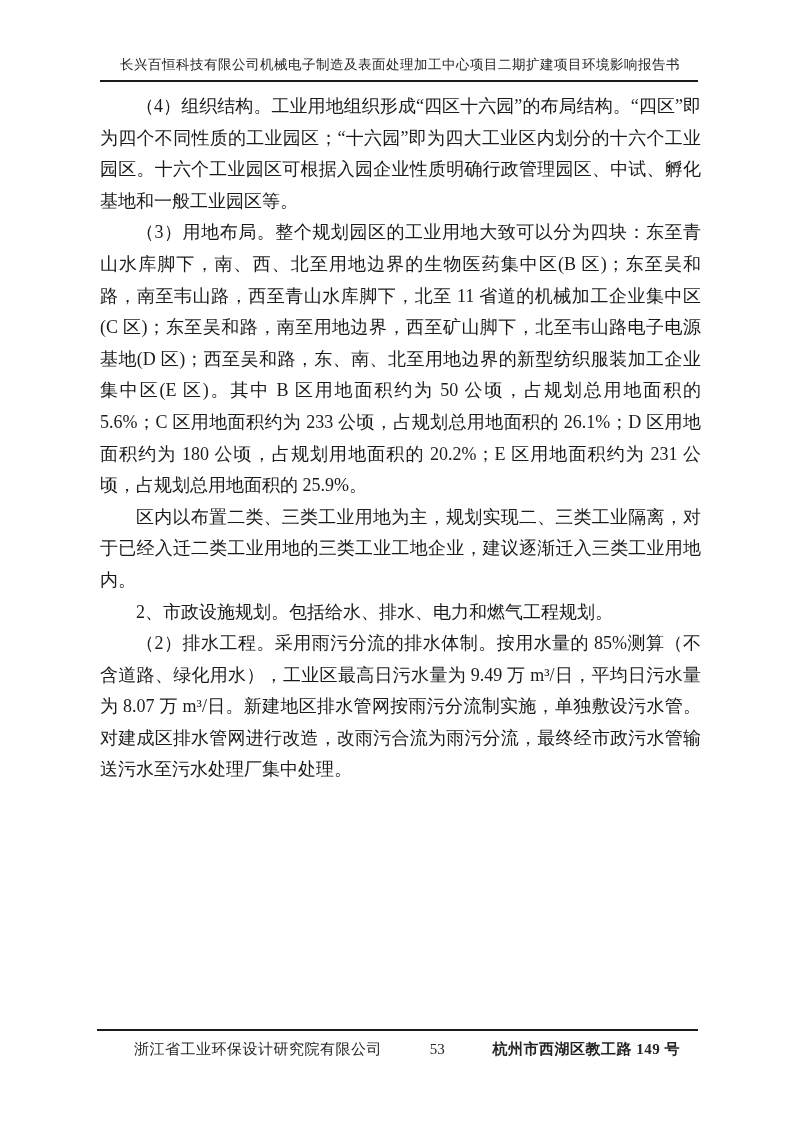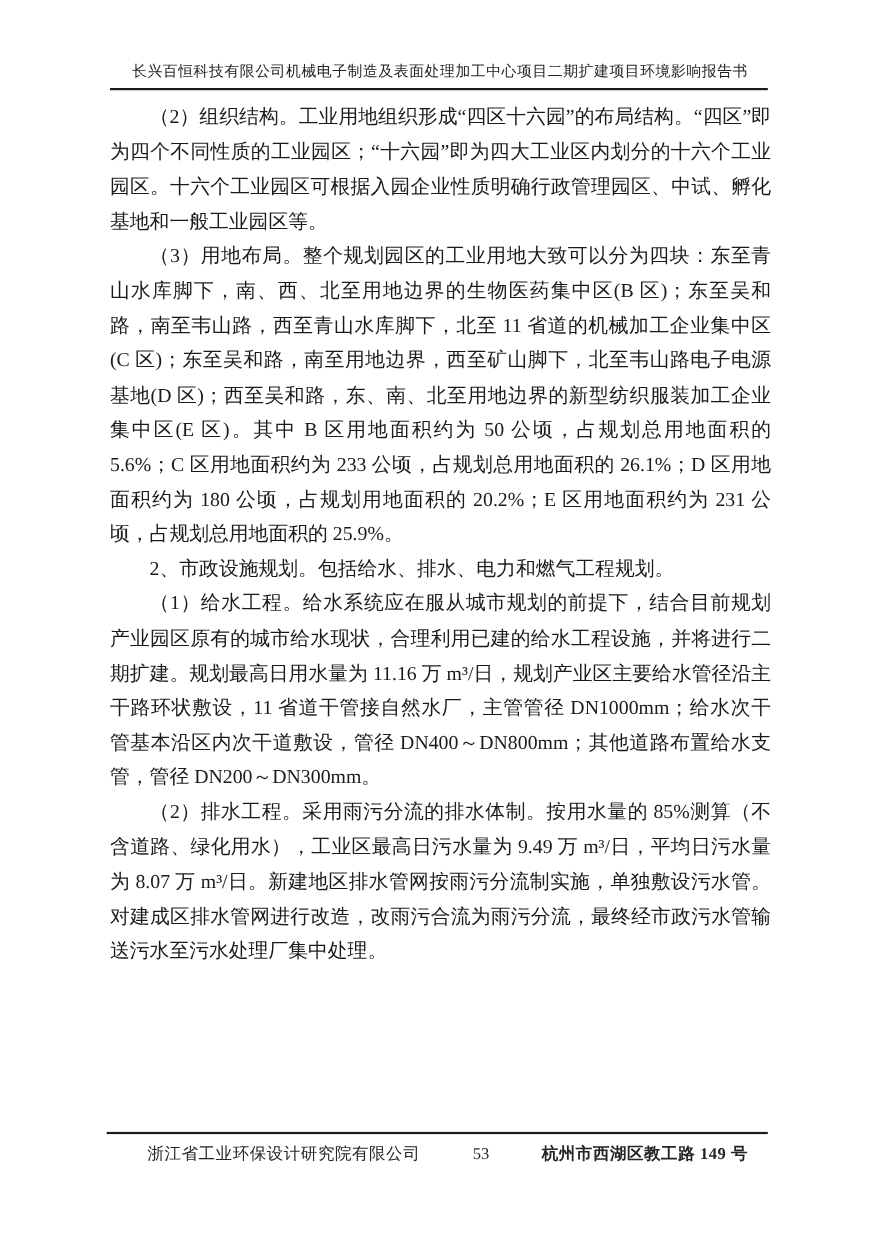--- a/index.html
+++ b/index.html
@@ -88,24 +88,24 @@
 </head>
 <body>
 
 <div class="page">
 
   <div class="header-title">长兴百恒科技有限公司机械电子制造及表面处理加工中心项目二期扩建项目环境影响报告书</div>
 
   <div class="header-rule"></div>
 
   <div class="doc-body">
-    <p>（2）组织结构。工业用地组织形成“四区十六园”的布局结构。“四区”即为四个不同性质的工业园区；“十六园”即为四大工业区内划分的十六个工业园区。十六个工业园区可根据入园企业性质明确行政管理园区、中试、孵化基地和一般工业园区等。</p>
+    <p>（4）组织结构。工业用地组织形成“四区十六园”的布局结构。“四区”即为四个不同性质的工业园区；“十六园”即为四大工业区内划分的十六个工业园区。十六个工业园区可根据入园企业性质明确行政管理园区、中试、孵化基地和一般工业园区等。</p>
     <p>（3）用地布局。整个规划园区的工业用地大致可以分为四块：东至青山水库脚下，南、西、北至用地边界的生物医药集中区(B 区)；东至吴和路，南至韦山路，西至青山水库脚下，北至 11 省道的机械加工企业集中区(C 区)；东至吴和路，南至用地边界，西至矿山脚下，北至韦山路电子电源基地(D 区)；西至吴和路，东、南、北至用地边界的新型纺织服装加工企业集中区(E 区)。其中 B 区用地面积约为 50 公顷，占规划总用地面积的 5.6%；C 区用地面积约为 233 公顷，占规划总用地面积的 26.1%；D 区用地面积约为 180 公顷，占规划用地面积的 20.2%；E 区用地面积约为 231 公顷，占规划总用地面积的 25.9%。</p>
+    <p>区内以布置二类、三类工业用地为主，规划实现二、三类工业隔离，对于已经入迁二类工业用地的三类工业工地企业，建议逐渐迁入三类工业用地内。</p>
     <p>2、市政设施规划。包括给水、排水、电力和燃气工程规划。</p>
-    <p>（1）给水工程。给水系统应在服从城市规划的前提下，结合目前规划产业园区原有的城市给水现状，合理利用已建的给水工程设施，并将进行二期扩建。规划最高日用水量为 11.16 万 m³/日，规划产业区主要给水管径沿主干路环状敷设，11 省道干管接自然水厂，主管管径 DN1000mm；给水次干管基本沿区内次干道敷设，管径 DN400～DN800mm；其他道路布置给水支管，管径 DN200～DN300mm。</p>
     <p>（2）排水工程。采用雨污分流的排水体制。按用水量的 85%测算（不含道路、绿化用水），工业区最高日污水量为 9.49 万 m³/日，平均日污水量为 8.07 万 m³/日。新建地区排水管网按雨污分流制实施，单独敷设污水管。对建成区排水管网进行改造，改雨污合流为雨污分流，最终经市政污水管输送污水至污水处理厂集中处理。</p>
   </div>
 
   <div class="footer-rule"></div>
 
   <div class="footer">
     <span class="footer-company">浙江省工业环保设计研究院有限公司</span>
     <span class="footer-page-number">53</span>
     <span class="footer-address">杭州市西湖区教工路 149 号</span>
   </div>

